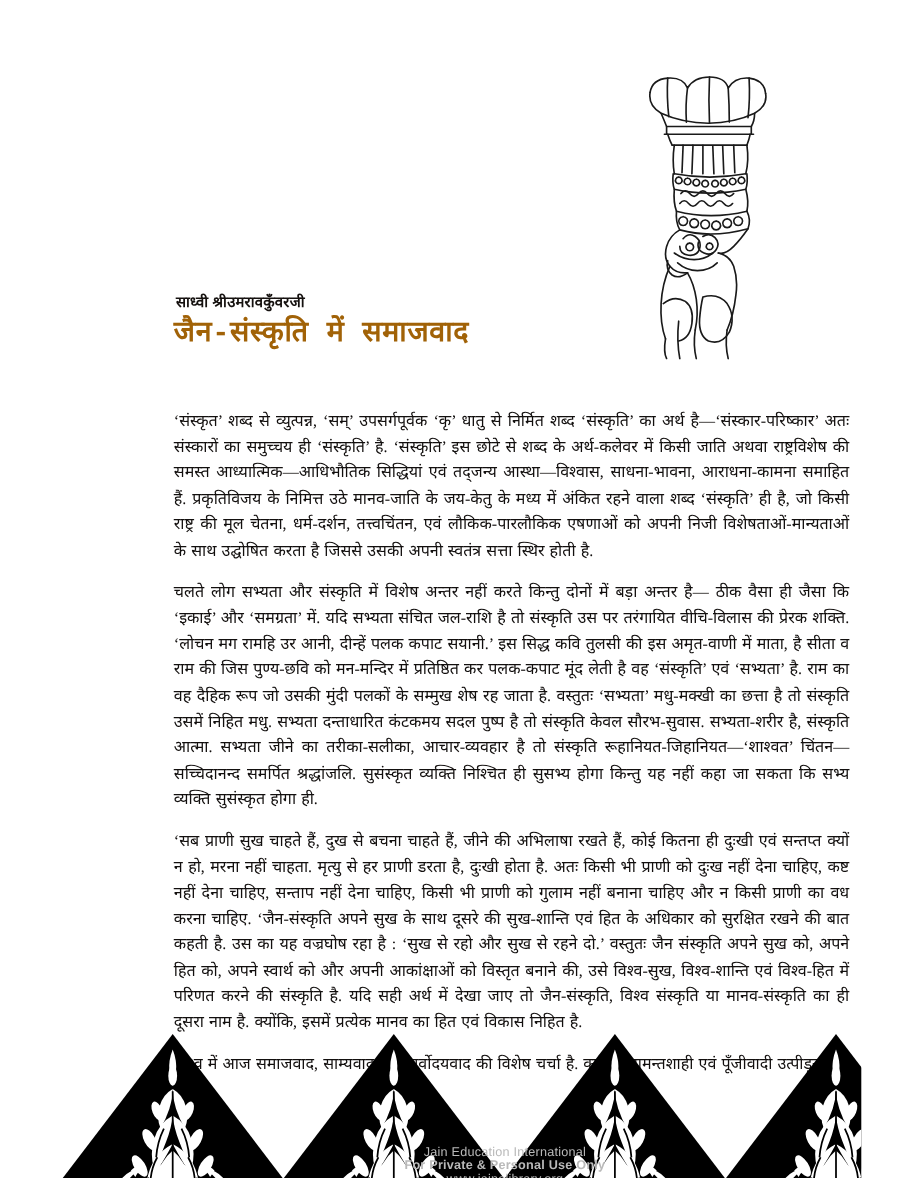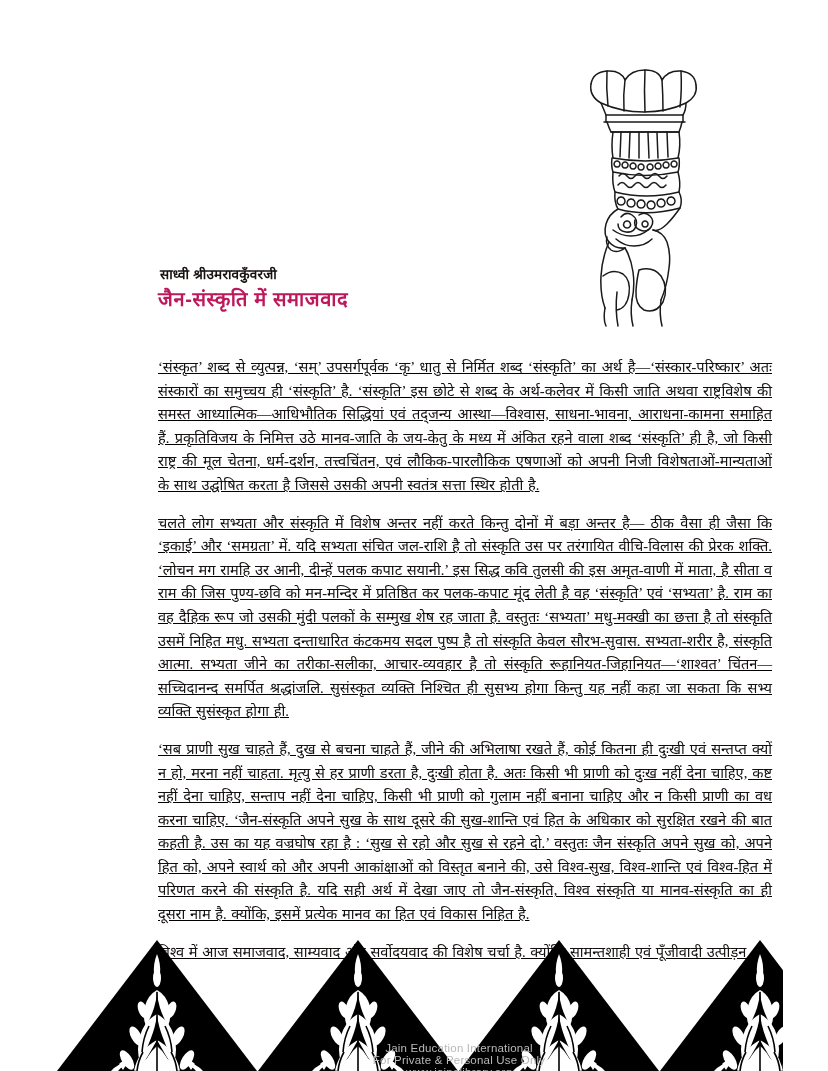--- a/index.html
+++ b/index.html
@@ -40,36 +40,35 @@
   .author-line {
     font-family: "Liberation Sans", "DejaVu Sans", sans-serif;
     font-size: 13.5px;
     font-weight: 700;
     color: #15110f;
     letter-spacing: 0.2px;
     margin: 0 0 4px 2px;
     line-height: 1.1;
   }
   .article-title {
-    font-family: Liberation Sans, sans-serif;
-    font-size: 20px;
+    font-family: Liberation Mono, monospace;
+    font-size: 26px;
     font-weight: 700;
-    color: #be185d;
+    color: #a16207;
     letter-spacing: 0.6px;
     margin: 0;
     line-height: 1.25;
   }
 
   
   .body-text {
     position: absolute;
     left: 113px;
-    top: 356px;
+    top: 372px;
     width: 614px;
-    text-decoration: underline;
   }
   .para {
     font-family: "Liberation Serif", "DejaVu Serif", serif;
     font-size: 14.6px;
     line-height: 23.6px;
     color: #120f0e;
     text-align: justify;
     text-justify: inter-word;
     margin: 0 0 14px 0;
     word-spacing: 1px;
@@ -102,21 +101,21 @@
     pointer-events: none;
     flex-direction: column;
   }
   .footer-watermark span {
     font-family: "Liberation Sans", "DejaVu Sans", sans-serif;
     font-size: 11.5px;
     color: #b9b9b9;
     white-space: nowrap;
     letter-spacing: 0.2px;
   }
-  .wm-center { flex: 0 0 auto; }
+  .wm-center { flex: 0 0 auto; font-weight: bold; }
 </style>
 </head>
 <body>
 
 <div class="page">
 
   <div class="illustration">
     <svg viewBox="0 0 200 265" xmlns="http://www.w3.org/2000/svg" aria-hidden="true">
       <g fill="none" stroke="#1a1a1a" stroke-width="1.5" stroke-linecap="round" stroke-linejoin="round">
 

